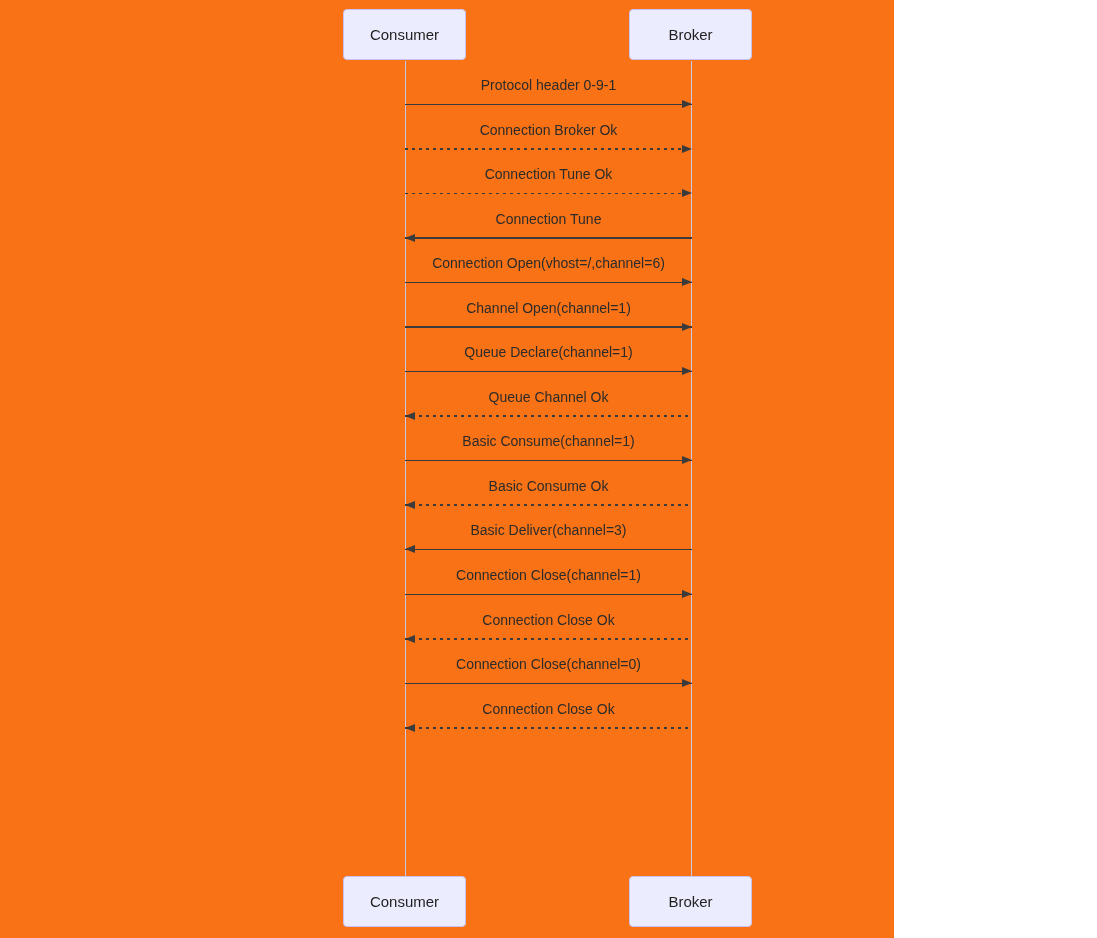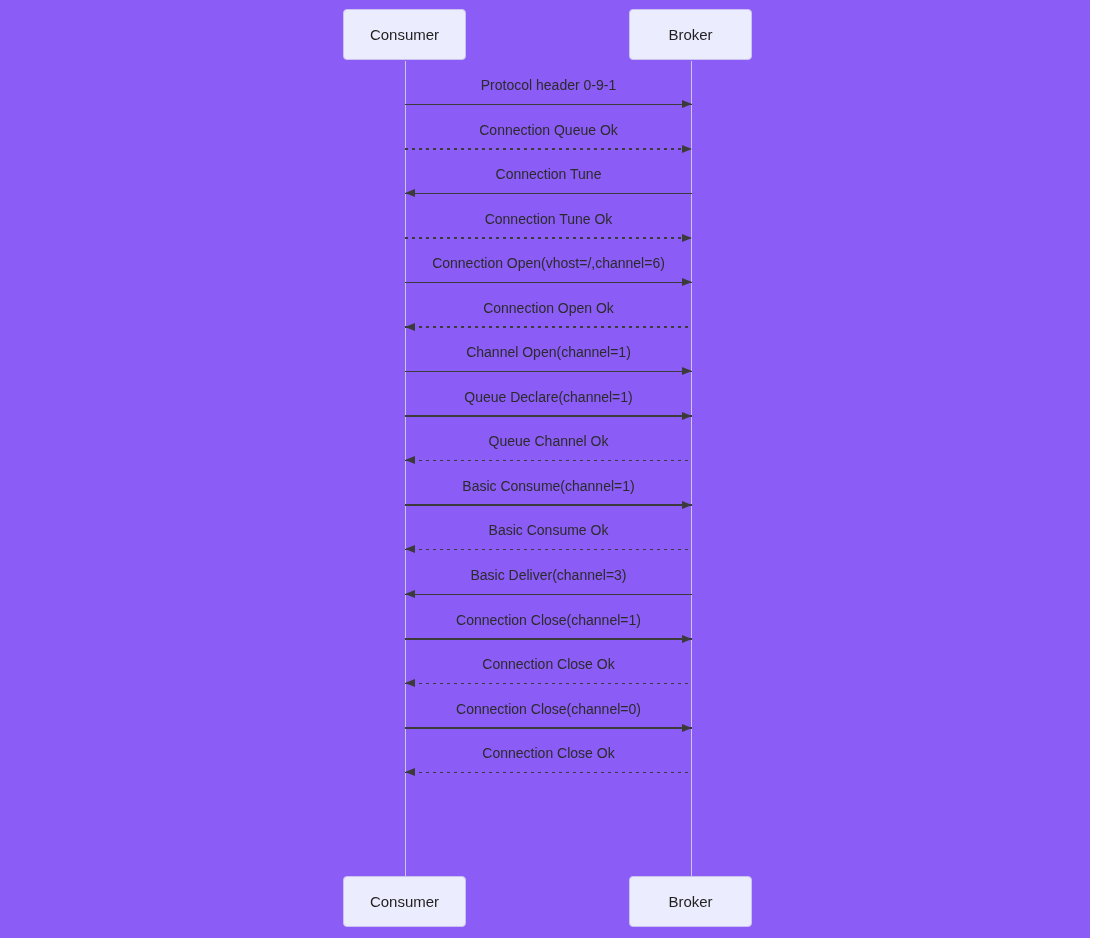--- a/index.html
+++ b/index.html
@@ -2,23 +2,23 @@
 <html><head>
 <meta charset="utf-8">
 <style>
   html, body {
     margin: 0;
     padding: 0;
     background: #ffffff;
   }
   .canvas {
     position: relative;
-    width: 1090px;
+    width: 894px;
     height: 938px;
-    background: #8b5cf6;
+    background: #f97316;
     font-family: "Liberation Sans", sans-serif;
     overflow: hidden;
   }
   .lifeline {
     position: absolute;
     top: 61px;
     height: 815px;
     width: 1px;
     background: #c9c9e6;
   }
@@ -120,58 +120,51 @@
   <div class="message solid to-broker">
     <div class="message-label">Protocol header 0-9-1</div>
     <div class="message-arrow">
       <div class="arrow-line"></div>
       <div class="arrow-head"></div>
     </div>
   </div>
 
 
   <div class="message dotted to-broker">
-    <div class="message-label">Connection Queue Ok</div>
+    <div class="message-label">Connection Broker Ok</div>
+    <div class="message-arrow">
+      <div class="arrow-line"></div>
+      <div class="arrow-head"></div>
+    </div>
+  </div>
+
+  <div class="message dotted to-broker">
+    <div class="message-label">Connection Tune Ok</div>
     <div class="message-arrow">
       <div class="arrow-line"></div>
       <div class="arrow-head"></div>
     </div>
   </div>
 
   <div class="message solid to-consumer">
     <div class="message-label">Connection Tune</div>
     <div class="message-arrow">
       <div class="arrow-line"></div>
       <div class="arrow-head"></div>
     </div>
   </div>
 
-  <div class="message dotted to-broker">
-    <div class="message-label">Connection Tune Ok</div>
-    <div class="message-arrow">
-      <div class="arrow-line"></div>
-      <div class="arrow-head"></div>
-    </div>
-  </div>
-
   <div class="message solid to-broker">
     <div class="message-label">Connection Open(vhost=/,channel=6)</div>
     <div class="message-arrow">
       <div class="arrow-line"></div>
       <div class="arrow-head"></div>
     </div>
   </div>
 
-  <div class="message dotted to-consumer">
-    <div class="message-label">Connection Open Ok</div>
-    <div class="message-arrow">
-      <div class="arrow-line"></div>
-      <div class="arrow-head"></div>
-    </div>
-  </div>
 
   <div class="message solid to-broker">
     <div class="message-label">Channel Open(channel=1)</div>
     <div class="message-arrow">
       <div class="arrow-line"></div>
       <div class="arrow-head"></div>
     </div>
   </div>
 
 

